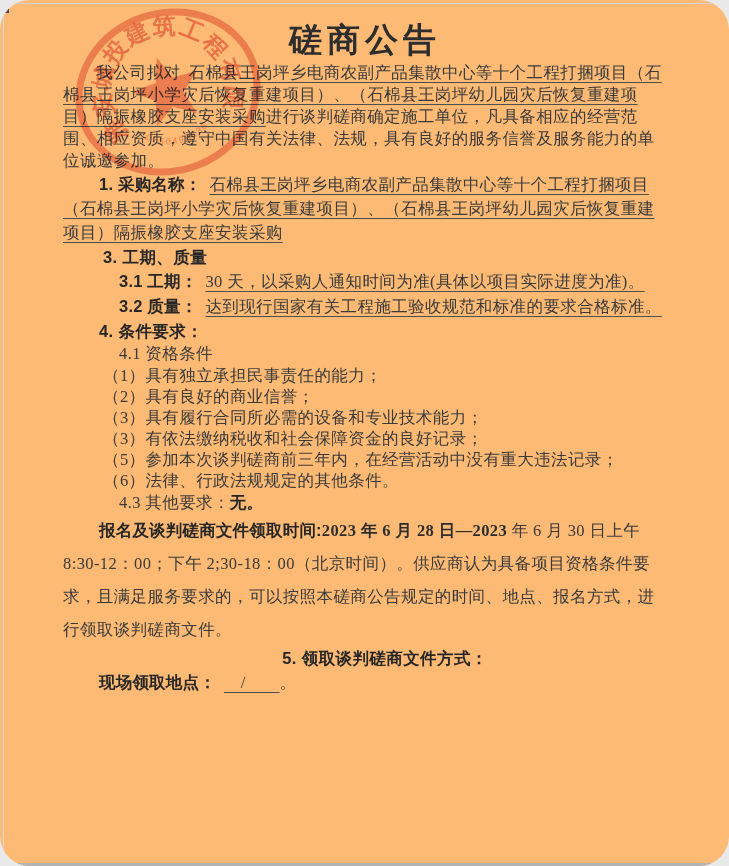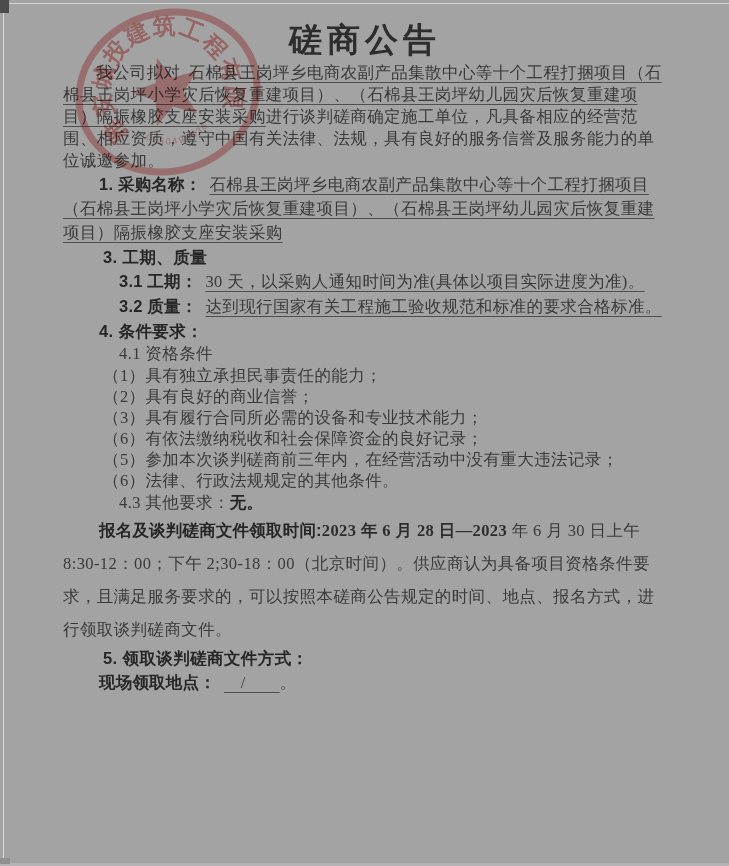--- a/index.html
+++ b/index.html
@@ -1,19 +1,19 @@
 <!DOCTYPE html>
 <html><head>
 <meta charset="utf-8">
 <style>
   html,body{margin:0;padding:0;}
   body{width:729px;height:866px;overflow:hidden;background:#e9e9e9;}
   .page{
-    position:relative;width:729px;height:866px;background:#a3a3a3;
-    font-family:"Liberation Serif","DejaVu Serif",serif;color:#3a3a3a;overflow:hidden;
+    position:relative;width:729px;height:866px;background:#fdba74;
+    font-family:"Liberation Serif","DejaVu Serif",serif;color:#3a3a3a;overflow:hidden;border-radius:30px;
   }
   
   .edge-top{position:absolute;left:0;top:3px;width:100%;height:1px;background:#d2d2d2;}
   .edge-left{position:absolute;left:3px;top:0;width:1px;height:100%;background:#d9d9d9;}
   .edge-bottom{position:absolute;left:0;bottom:0;width:100%;height:3px;background:#b3b3b3;}
   .corner-tl{position:absolute;left:0;top:0;width:9px;height:13px;background:#4b4b4b;}
   .corner-bl{position:absolute;left:0;bottom:2px;width:10px;height:6px;background:#8f8f8f;}
 
   .content{position:absolute;left:63px;top:0;width:604px;}
   .content p{margin:0;font-size:16.5px;line-height:24px;letter-spacing:0.4px;}
@@ -32,21 +32,21 @@
   .h3{margin-top:11px;text-indent:40px;}
   .s31{margin-top:9px;text-indent:56px;}
   .s32{margin-top:9px;text-indent:56px;}
   .h4{margin-top:7px;text-indent:36px;}
   .s41{margin-top:10px;text-indent:56px;line-height:22px !important;}
   .cond{margin-top:8px;text-indent:40px;line-height:21px !important;}
   .s42{margin-top:4px;text-indent:56px;line-height:21px !important;}
   .biz{margin-top:2px;text-indent:0;}
   .s43{margin-top:10px;text-indent:56px;line-height:22px !important;}
   .reg{margin-top:3px;text-indent:36px;line-height:33px !important;}
-  .item5{margin-top:1px;text-indent:40px;}
+  .item5{margin-top:1px;text-indent:40px;text-align:center;}
   .pickup{margin-top:6px;text-indent:36px;}
 
   .stamp{
     position:absolute;left:68px;top:4px;width:205px;height:175px;
     mix-blend-mode:multiply;opacity:0.9;pointer-events:none;
   }
 </style>
 </head>
 <body>
 
@@ -73,21 +73,21 @@
 
     <p class="s32"><span class="lbl">3.2 质量：</span><span class="u">达到现行国家有关工程施工验收规范和标准的要求合格标准。</span></p>
 
     <p class="h4 lbl">4. 条件要求：</p>
 
     <p class="s41">4.1 资格条件</p>
 
     <p class="cond">（1）具有独立承担民事责任的能力；</p>
     <p class="cond">（2）具有良好的商业信誉；</p>
     <p class="cond">（3）具有履行合同所必需的设备和专业技术能力；</p>
-    <p class="cond">（6）有依法缴纳税收和社会保障资金的良好记录；</p>
+    <p class="cond">（3）有依法缴纳税收和社会保障资金的良好记录；</p>
     <p class="cond">（5）参加本次谈判磋商前三年内，在经营活动中没有重大违法记录；</p>
     <p class="cond">（6）法律、行政法规规定的其他条件。</p>
 
 
 
     <p class="s43"><span>4.3 其他要求：</span><span class="lbl">无。</span></p>
 
     <p class="reg"><span class="lbl">报名及谈判磋商文件领取时间:</span><span class="semibold">2023 年 6 月 28 日—2023</span><span> 年 6 月 30 日上午 8:30-12：00；下午 2;30-18：00（北京时间）。供应商认为具备项目资格条件要求，且满足服务要求的，可以按照本磋商公告规定的时间、地点、报名方式，进行领取谈判磋商文件。</span></p>
 
     <p class="item5 lbl">5.  领取谈判磋商文件方式：</p>

